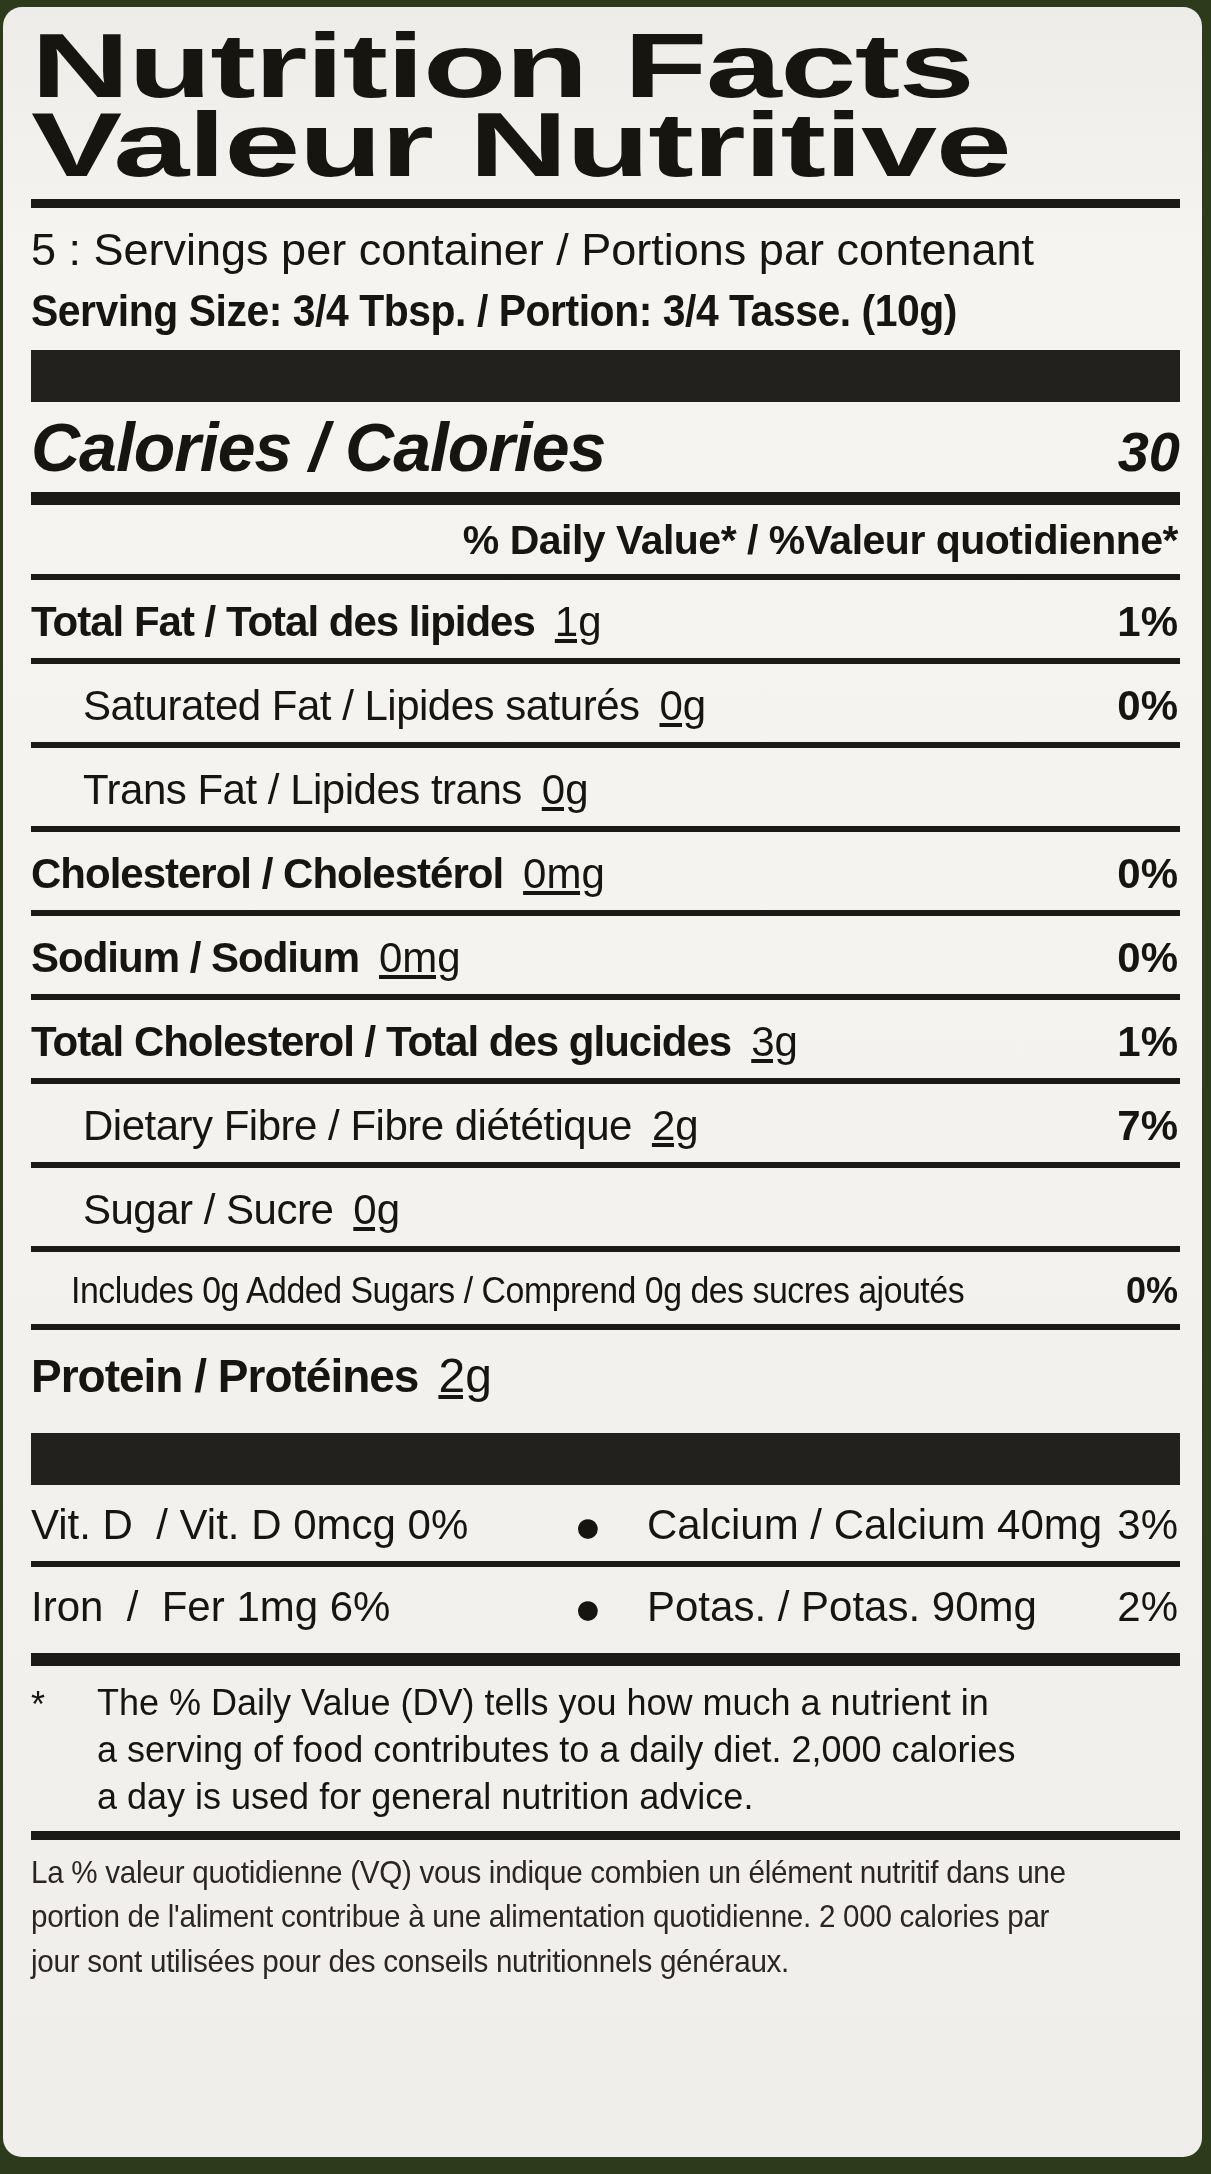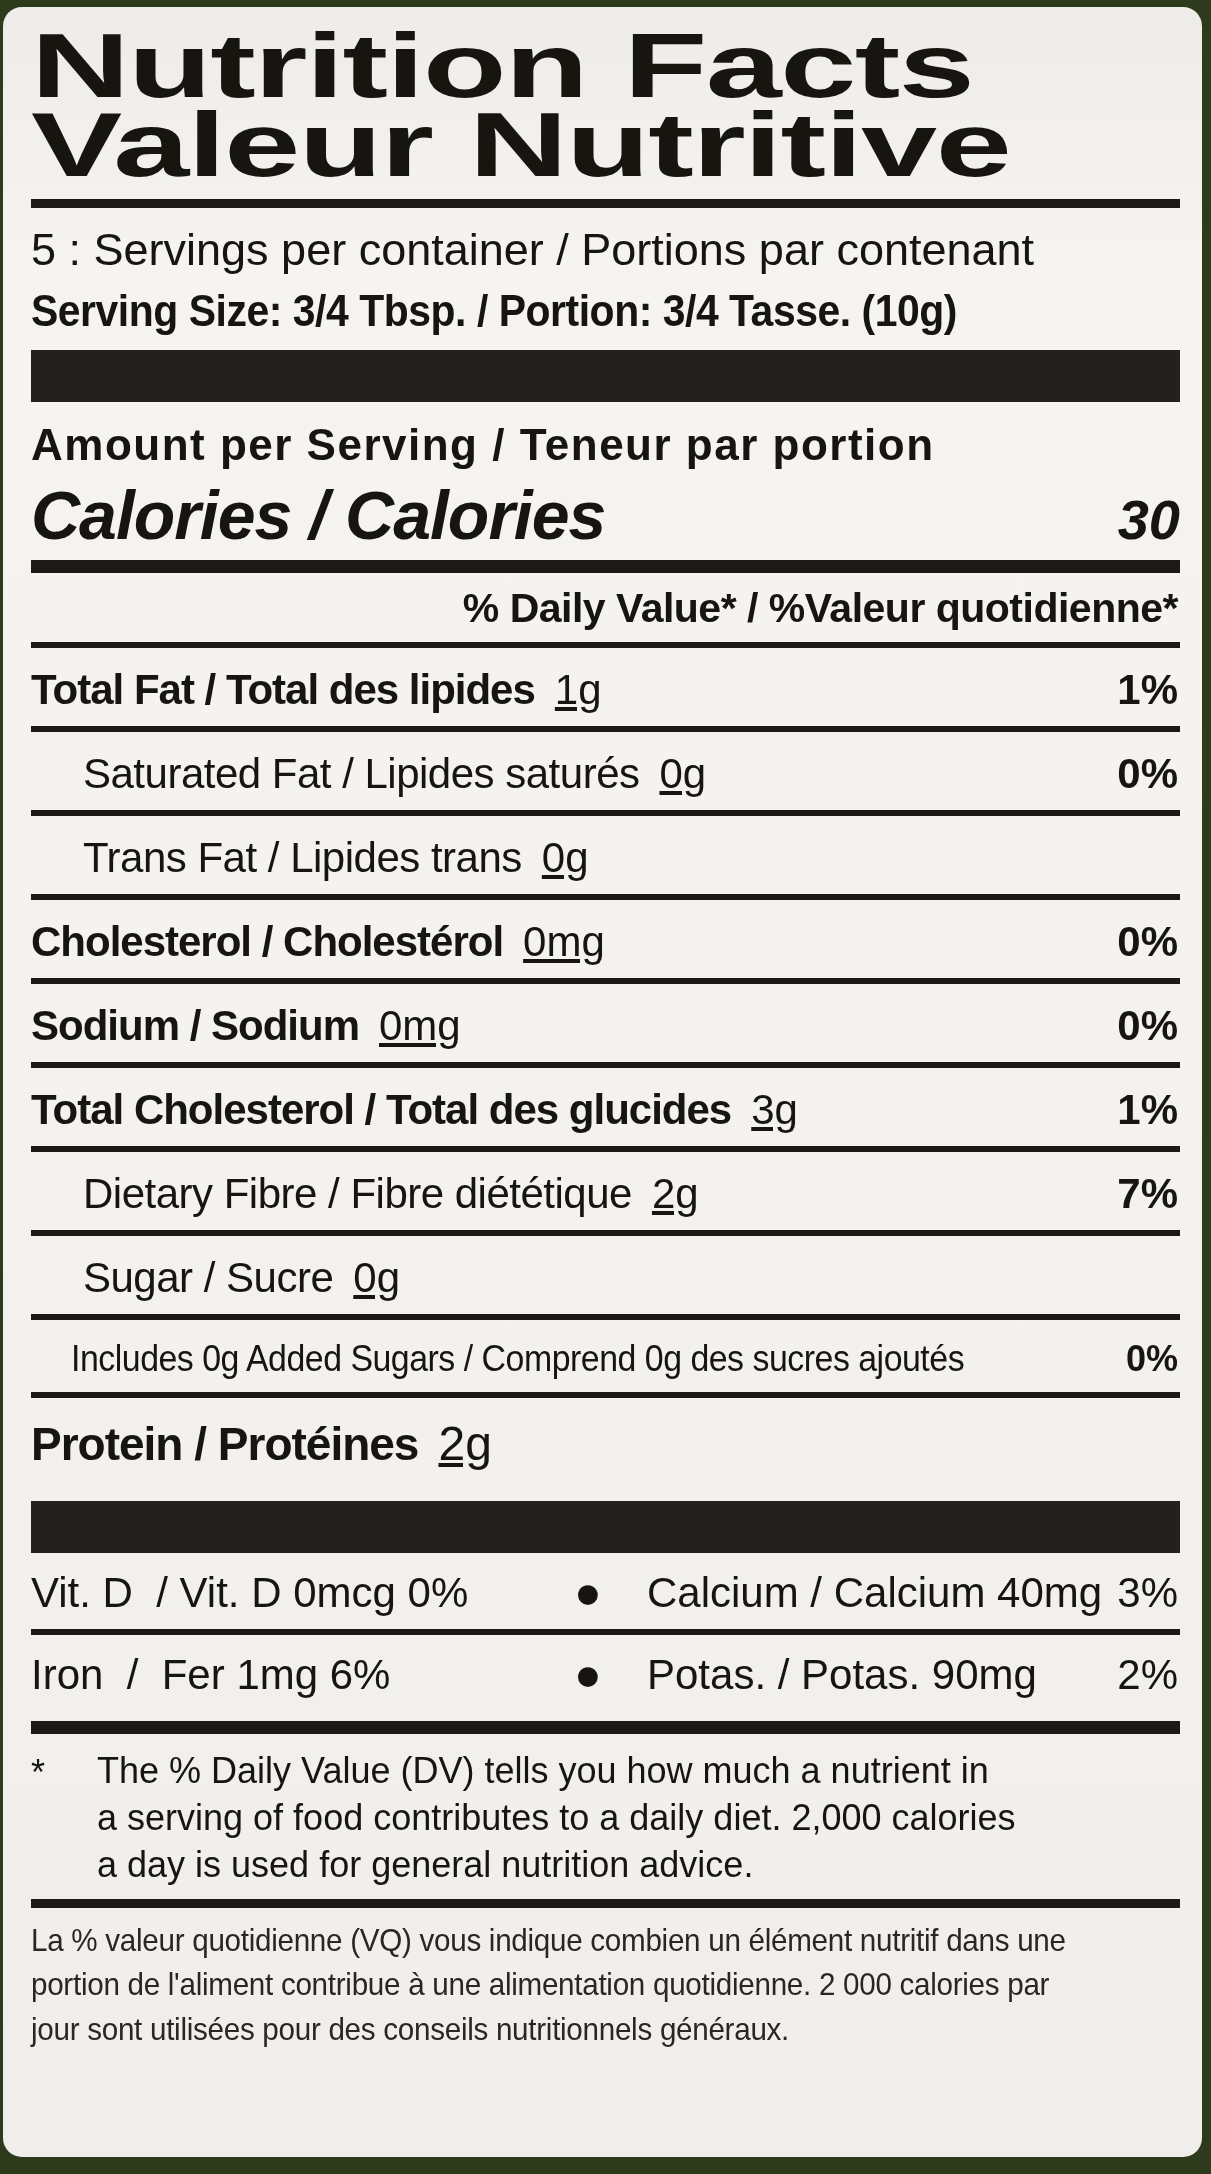--- a/index.html
+++ b/index.html
@@ -54,21 +54,21 @@
   .nrow .namount{margin-left:20px;text-decoration:underline;}
   .nrow .npct{margin-left:auto;font-weight:bold;padding-right:2px;}
   .nrow.ind1{padding-left:52px;}
   .nrow.small{font-size:36px;padding-left:40px;}
   .nrow.small .nlabel{display:inline-block;transform:scaleX(0.94);transform-origin:left center;white-space:nowrap;}
   .nrow.small .npct{font-weight:bold;font-size:36px;}
   .nrow.protein{font-size:46px;padding-bottom:16px;}
   .nrow.protein .namount{font-size:48px;}
 
   
-  .mrow{display:flex;align-items:flex-start;padding:16px 0 12px 0;font-size:42px;}
+  .mrow{display:flex;align-items:flex-end;padding:16px 0 12px 0;font-size:42px;}
   .mleft{flex:0 0 498px;white-space:pre;}
   .mbullet{flex:0 0 118px;text-align:center;font-size:46px;line-height:1;}
   .mright{white-space:pre;}
   .mpct{margin-left:auto;padding-right:2px;}
 
   
   .fn-en{display:flex;margin-top:14px;font-size:36px;line-height:1.3;}
   .fn-star{flex:0 0 66px;font-size:36px;padding-top:2px;}
   .fn-en .fn-text{white-space:pre-line;}
   .fn-fr{
@@ -86,21 +86,20 @@
       <span class="title">Nutrition Facts</span>
       <span class="title">Valeur Nutritive</span>
     </div>
     <div class="rule r8"></div>
 
     <div class="servings">5 : Servings per container / Portions par contenant</div>
     <div class="serving-size">Serving Size: 3/4 Tbsp. / Portion: 3/4 Tasse. (10g)</div>
 
     <div class="bar"></div>
 
-    <div class="amount">Amount per Serving / Teneur par portion</div>
     <div class="calories-row">
       <span class="calories-label">Calories / Calories</span>
       <span class="calories-value">30</span>
     </div>
     <div class="rule r13"></div>
 
     <div class="dv-header">% Daily Value* / %Valeur quotidienne*</div>
     <div class="rule r6"></div>
 
     <div class="nrow main">

